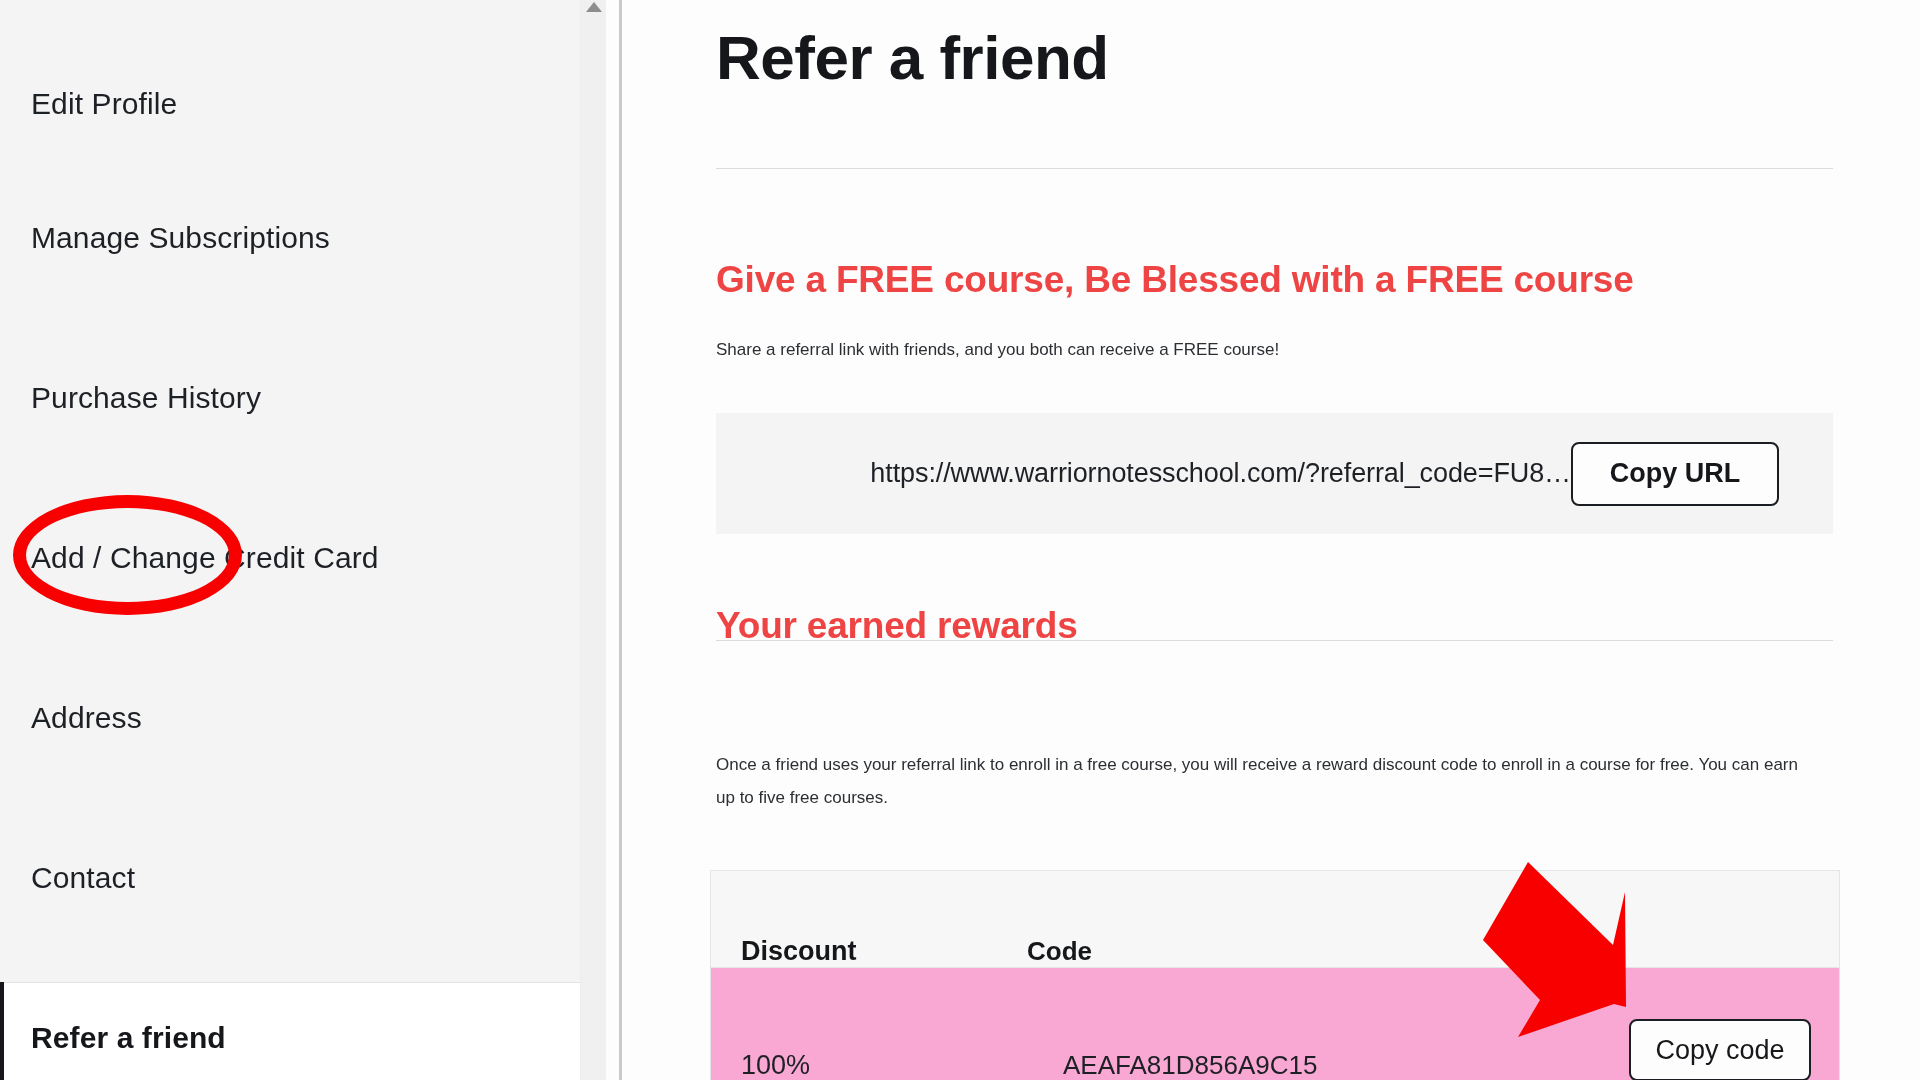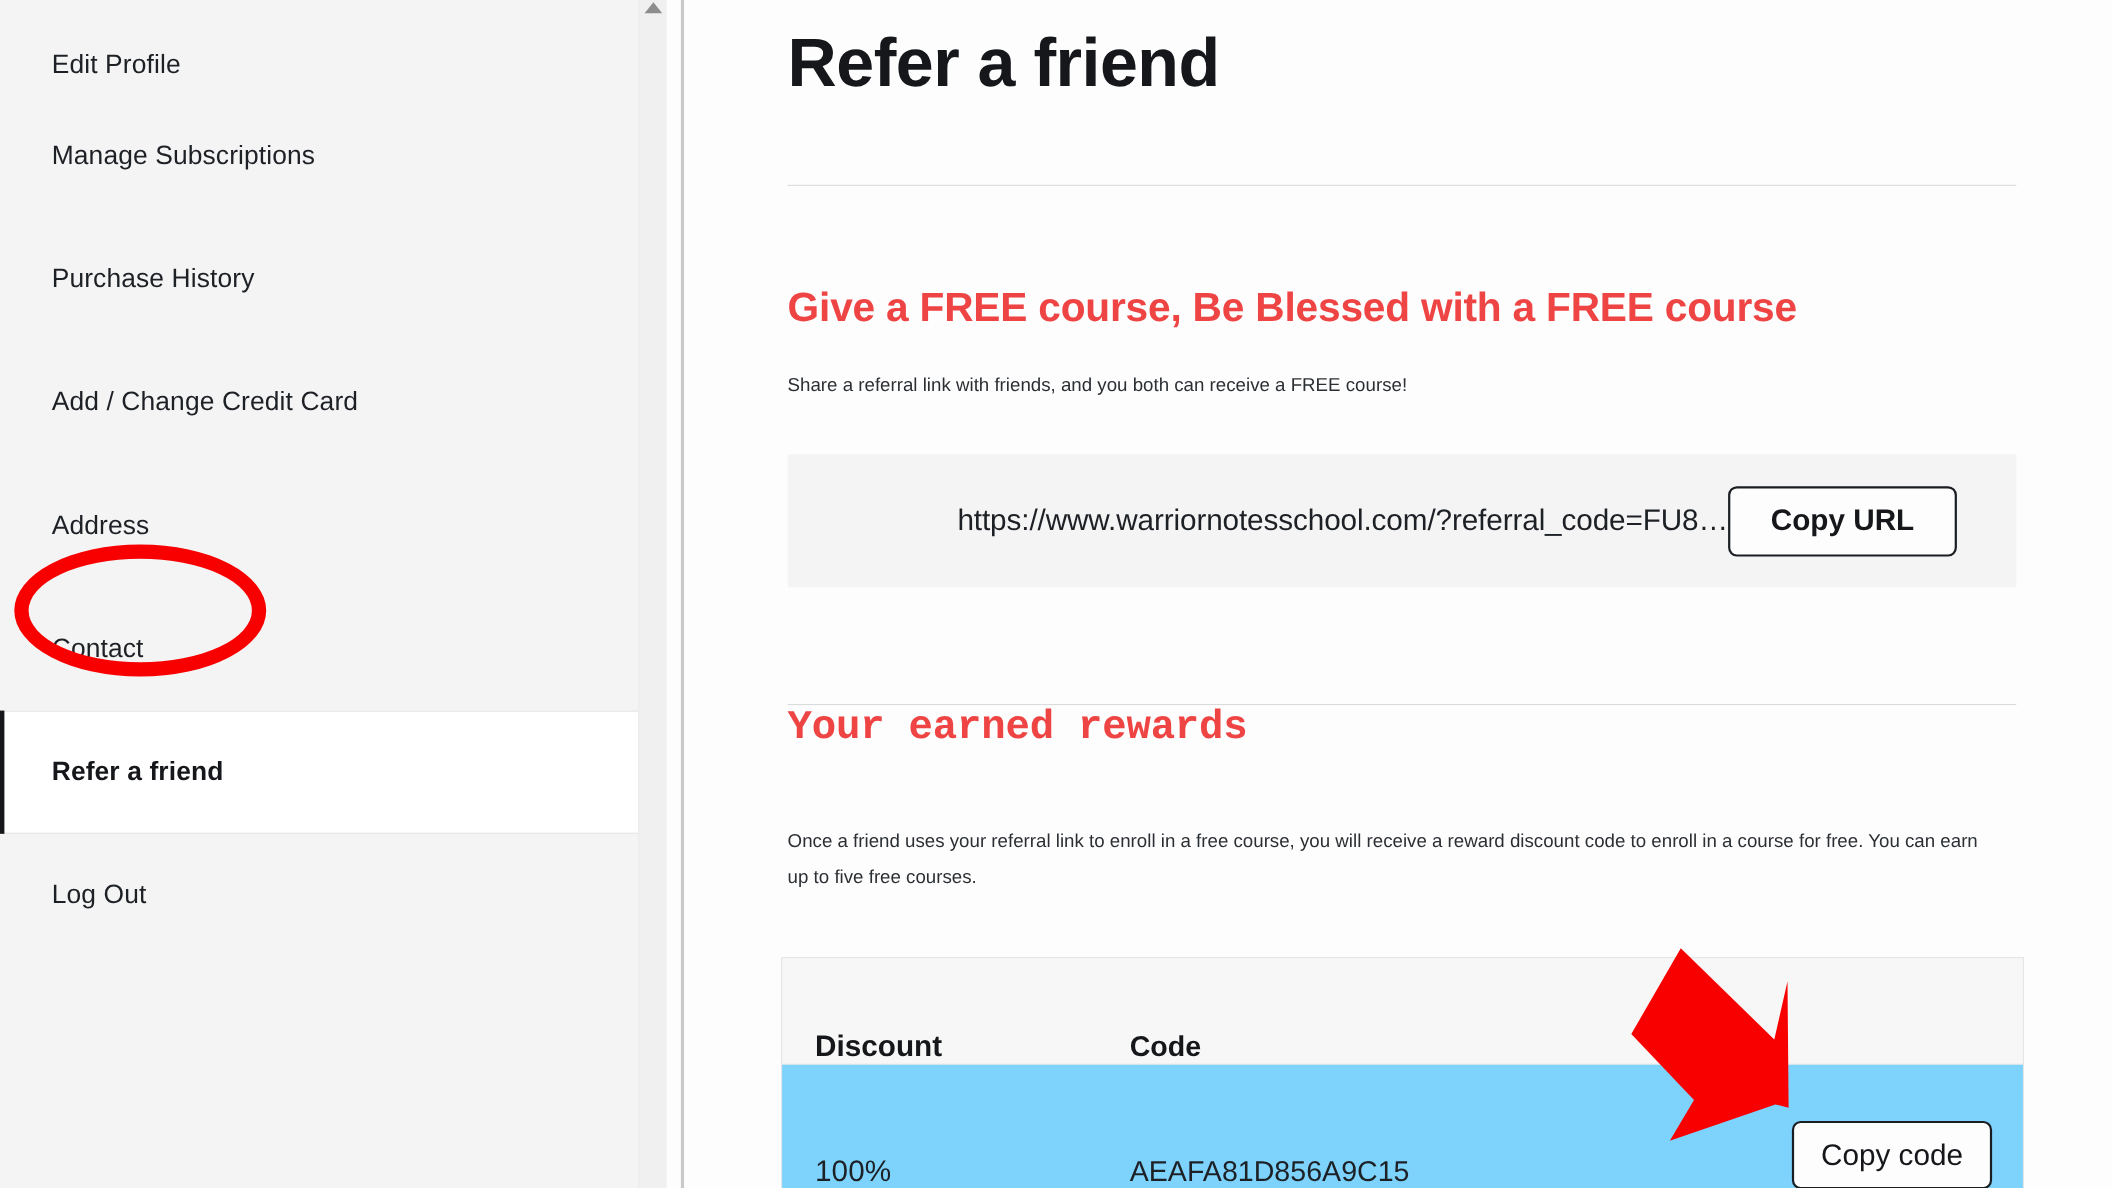--- a/index.html
+++ b/index.html
@@ -37,27 +37,28 @@
     top: 0;
     width: 596px;
   }
 
   .nav-item {
     position: relative;
     box-sizing: border-box;
     height: 112px;
     display: flex;
     align-items: center;
-    padding-left: 47px;
-    font-size: 24px;
+    padding-left: 31px;
+    font-size: 30px;
     color: #1d2025;
     letter-spacing: 0.1px;
     font-weight: 400;
     background: transparent;
     border-bottom: 1px solid transparent;
+    margin-top: 48px;
   }
 
   .nav-item.first {
     height: 86px;
     align-items: flex-end;
     padding-bottom: 12px;
   }
 
   .nav-item.active {
     background: #ffffff;
@@ -143,21 +144,21 @@
     position: absolute;
     left: 94px;
     font-size: 37px;
     line-height: 44px;
     font-weight: 700;
     color: #ef4444;
     letter-spacing: -0.2px;
     white-space: nowrap;
   }
   .sh-give { top: 258px; }
-  .sh-rewards { top: 640px; font-family: Liberation Mono, monospace; }
+  .sh-rewards { top: 604px; }
 
   .body-text {
     position: absolute;
     left: 94px;
     font-size: 17px;
     line-height: 33px;
     color: #2b2f33;
     font-weight: 400;
   }
   .bt-share { top: 333px; }
@@ -219,22 +220,23 @@
     display: flex;
     align-items: flex-end;
     box-sizing: border-box;
     height: 97px;
     position: relative;
   }
   .tbl-head {
     border-bottom: 1px solid #e4e5e7;
   }
   .tbl-body {
-    background: #7dd3fc;
+    background: #f9a8d4;
     height: 113px;
+    gap: 36px;
   }
   .col-discount {
     width: 316px;
     padding-left: 30px;
     box-sizing: border-box;
     font-size: 27px;
     color: #1d2025;
   }
   .col-code {
     width: 470px;

